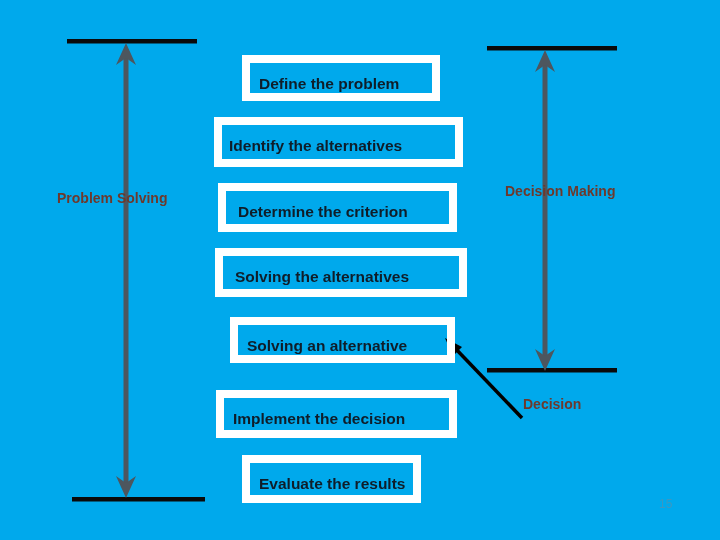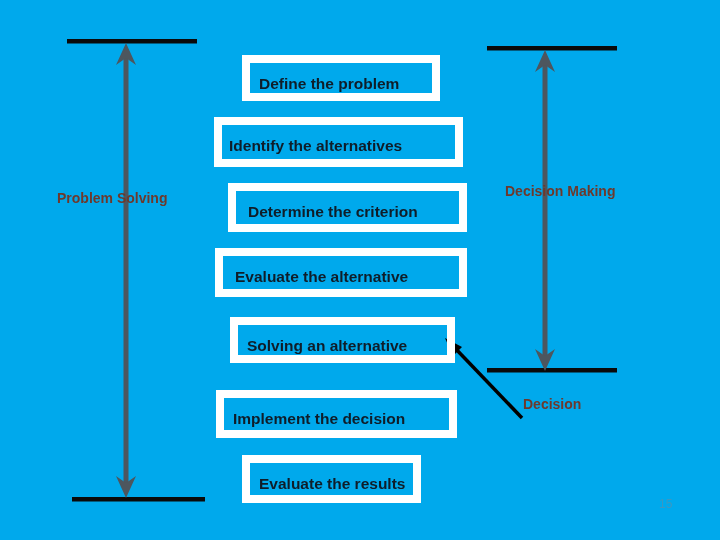--- a/index.html
+++ b/index.html
@@ -70,26 +70,26 @@
   </svg>
 
   <div class="flow-box" style="left:242px;top:55px;width:198px;height:46px;">
     <span>Define the problem</span>
   </div>
 
   <div class="flow-box" style="left:214px;top:117px;width:249px;height:50px;padding-left:7px;">
     <span>Identify the alternatives</span>
   </div>
 
-  <div class="flow-box" style="left:218px;top:183px;width:239px;height:49px;padding-left:12px;margin-left:10px;">
+  <div class="flow-box" style="left:218px;top:183px;width:239px;height:49px;padding-left:12px;">
     <span>Determine the criterion</span>
   </div>
 
   <div class="flow-box" style="left:215px;top:248px;width:252px;height:49px;padding-left:12px;">
-    <span>Evaluate the alternative</span>
+    <span>Solving the alternatives</span>
   </div>
 
   <div class="flow-box" style="left:230px;top:317px;width:225px;height:46px;">
     <span>Solving an alternative</span>
   </div>
 
   <div class="flow-box" style="left:216px;top:390px;width:241px;height:48px;">
     <span>Implement the decision</span>
   </div>
 

